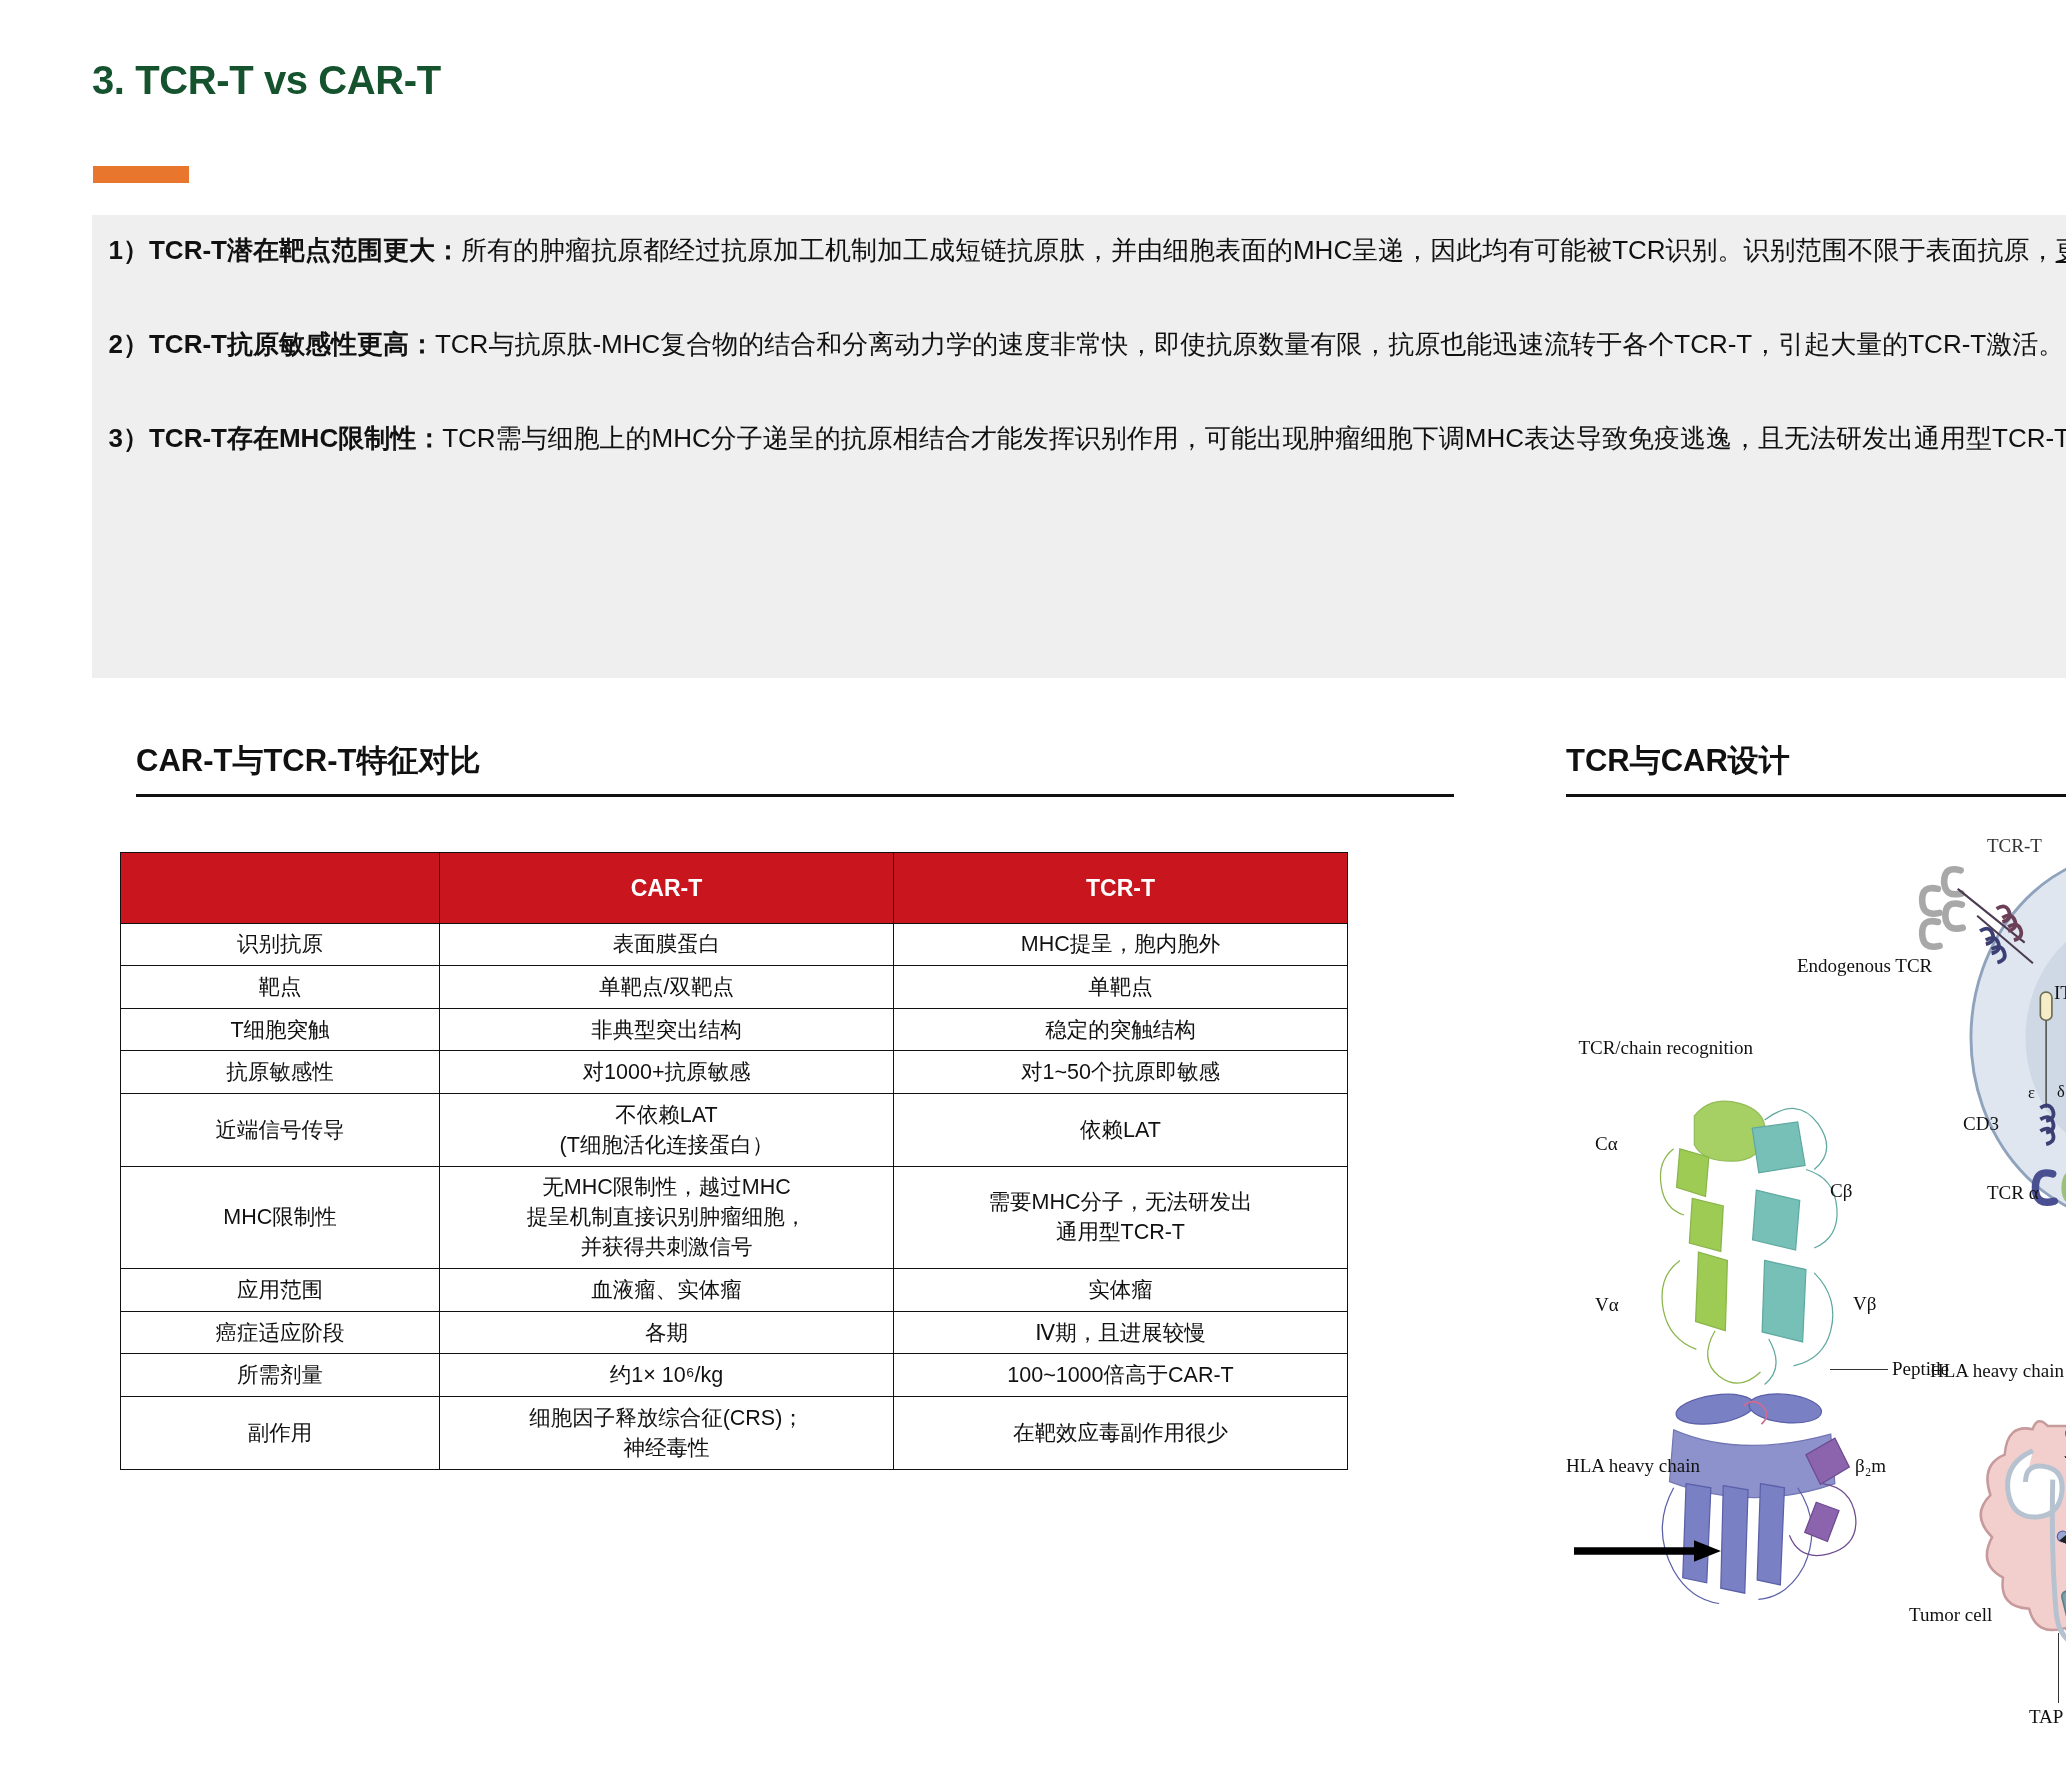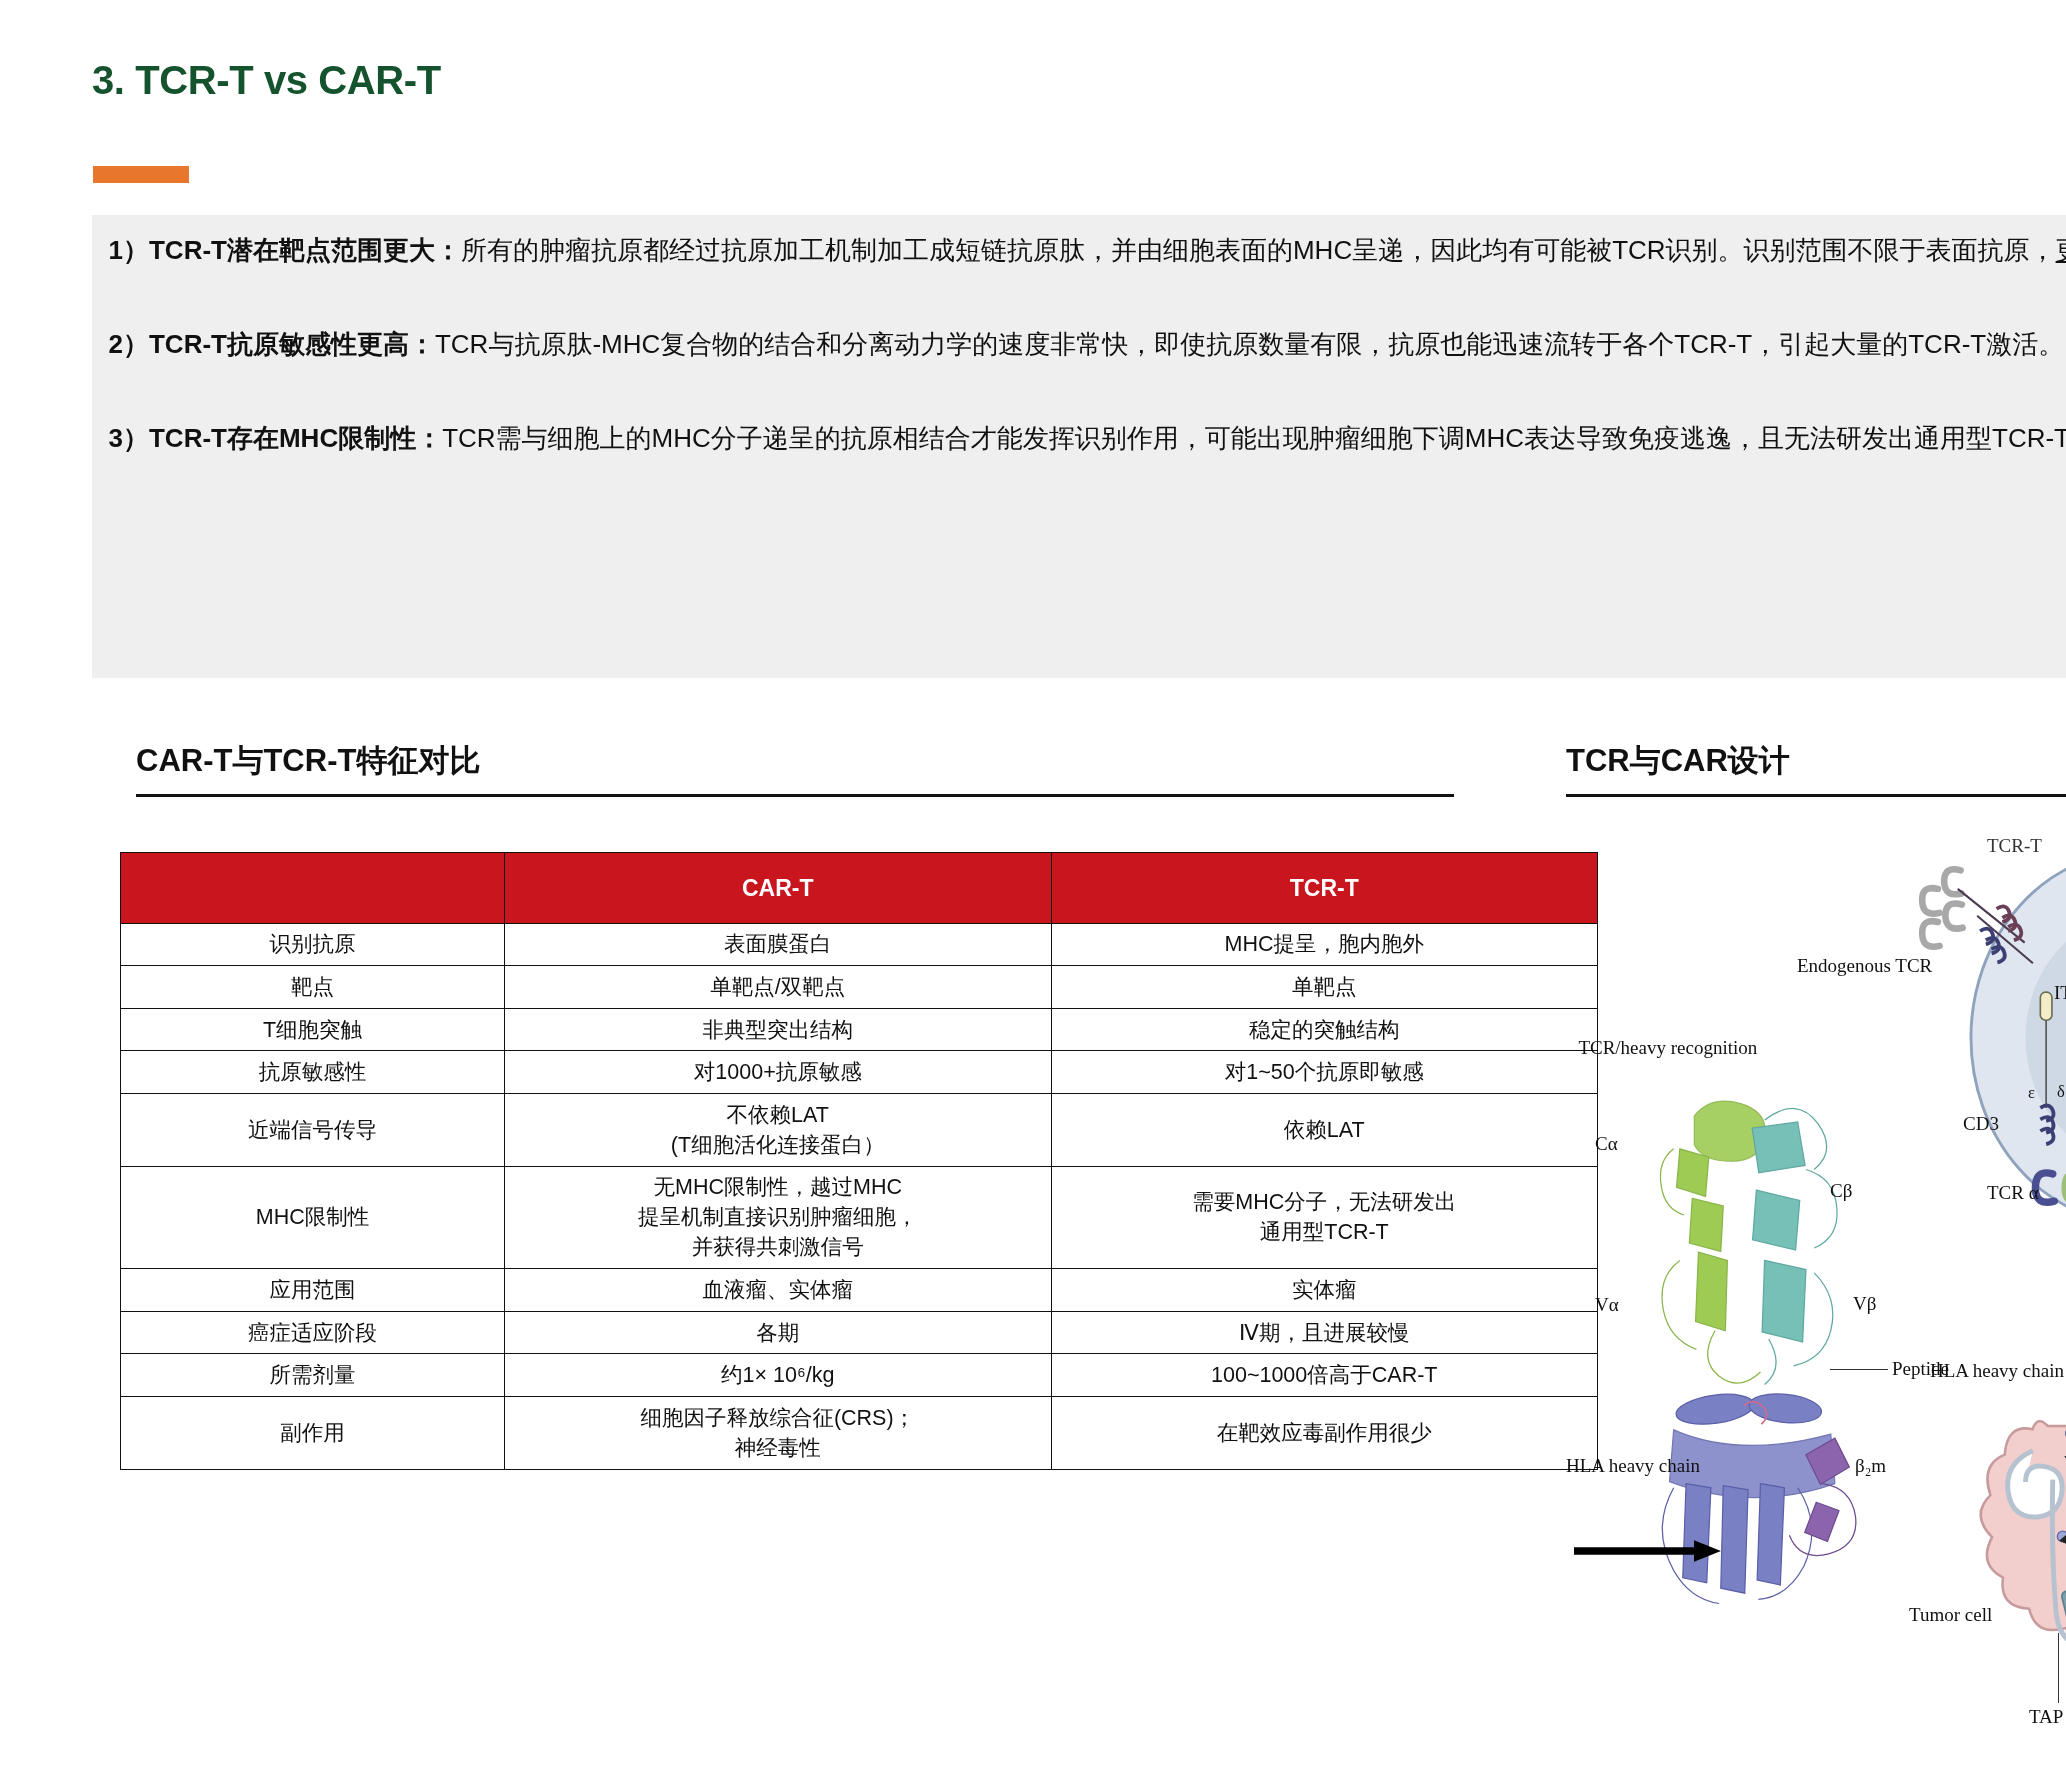--- a/index.html
+++ b/index.html
@@ -27,21 +27,21 @@
   
   .section{position:absolute;}
   .sec-title{font-size:31px;font-weight:bold;color:#111;}
   .sec-rule{height:3.7px;background:#111;margin-top:11.6px;}
 
   #sec-table{left:120px;top:740px;width:1318px;margin-left:16px;}
   #sec-diagram{left:1566px;top:740px;width:1512px;}
 
   
   #compare-table{position:absolute;left:120px;top:852px;
-    border-collapse:collapse;width:1478px;
+    border-collapse:collapse;width:1228px;
     table-layout:fixed;}
   #compare-table th,#compare-table td{
     border:1.2px solid #111;text-align:center;vertical-align:middle;
     font-size:21.5px;line-height:30px;padding:5.8px 4.1px;color:#111;}
   #compare-table thead th{background:#C9161E;color:#fff;font-weight:bold;
     font-size:23px;height:58px;border-color:#111;}
   #compare-table col.c1{width:26%;}
   #compare-table col.c2{width:37%;}
   #compare-table col.c3{width:37%;}
   #compare-table td.rowlabel{font-size:21.5px;}
@@ -152,21 +152,21 @@
 
 <div class="section" id="sec-diagram">
   <div class="sec-title">TCR与CAR设计</div>
   <div class="sec-rule"></div>
 </div>
 
 <div id="diagram">
 
   <div class="dlabel hdr" style="left:421px;top:0px;">TCR-T</div>
 
-  <div class="dlabel md" style="left:12.4px;top:202px;">TCR/heavy recognition</div>
+  <div class="dlabel md" style="left:12.4px;top:202px;">TCR/chain recognition</div>
 
   <svg width="372" height="579" style="position:absolute;left:25px;top:231px;" viewBox="0 0 900 1400">
 
     <g stroke="#8ab54a" fill="#9ecb54" stroke-width="3">
       <path d="M250 120 q40 -50 110 -30 q70 20 60 80 q-10 60 -80 60 q-70 0 -90 -40 z" opacity=".9"></path>
       <path d="M215 200 l70 20 l-8 95 l-70 -22 z"></path>
       <path d="M245 320 l75 18 l-6 110 l-76 -20 z"></path>
       <path d="M200 200 q-40 30 -30 90 q8 55 55 70" fill="none"></path>
       <path d="M260 450 l70 20 l-5 170 l-72 -22 z"></path>
       <path d="M215 470 q-55 40 -40 120 q14 70 80 95" fill="none"></path>

